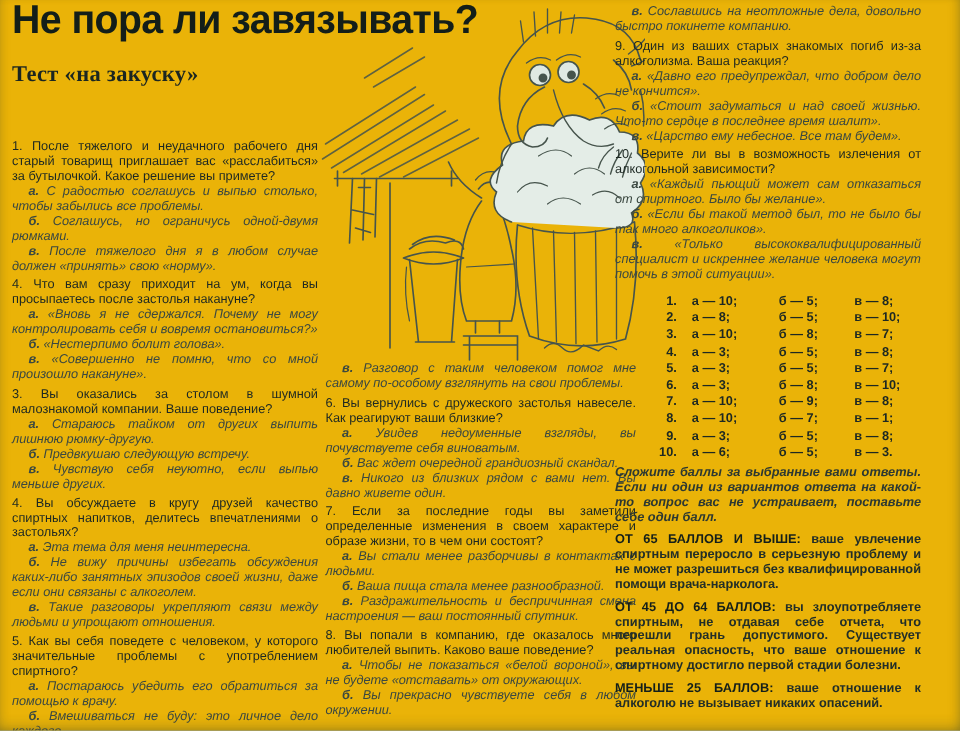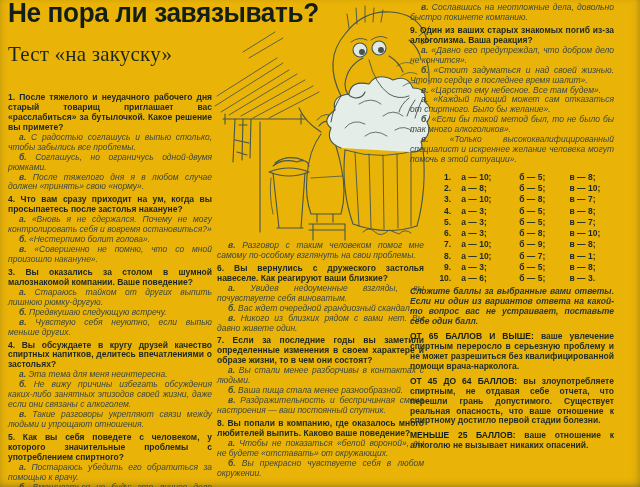--- a/index.html
+++ b/index.html
@@ -11,27 +11,27 @@
     box-shadow:inset 0 -6px 10px -6px rgba(40,60,50,.45), inset -5px 0 8px -5px rgba(40,60,50,.35), inset 5px 0 8px -6px rgba(40,60,50,.25);
   }
   .title{
     position:absolute;left:8px;top:-2px;margin:0;
     font-size:27px;font-weight:bold;letter-spacing:-.4px;color:#131e19;
     white-space:nowrap;transform:scaleX(.97);transform-origin:left;
   }
   .subtitle{
     position:absolute;left:8px;top:42px;margin:0;
     font-family:"Liberation Serif","DejaVu Serif",serif;
-    font-size:21px;font-weight:normal;color:#1b2621;letter-spacing:.2px;
+    font-size:15px;font-weight:bold;color:#1b2621;letter-spacing:.2px;
   }
   .col{position:absolute;font-size:8.5px;line-height:1.17;text-align:justify;}
   .col-left{left:8px;top:90px;width:204px;}
   .col-mid{left:217px;top:241px;width:207px;}
   .col-right{left:410px;top:3px;width:204px;}
-  .q{font-weight:bold;margin:3px 0 0;color:#1d2823;}
+  .q{font-weight:normal;margin:3px 0 0;color:#1d2823;}
   .a{font-style:italic;margin:0;text-indent:11px;color:#3b4841;}
   .a .al{font-weight:bold;}
   .score-table{margin:7px 0 3px;font-weight:bold;color:#1d2823;padding-left:18px;line-height:1.32;}
   .score-row{display:flex;}
   .score-cell{display:block;}
   .sc0{width:24px;text-align:right;margin-right:10px;}
   .sc1{width:60px;}
   .sc2{width:52px;}
   .sc3{width:46px;}
   .note{font-style:italic;font-weight:bold;margin:3px 0 0;color:#2c3832;}
@@ -158,20 +158,21 @@
       <p class="q">8. Вы попали в компанию, где оказалось много любителей выпить. Каково ваше поведение?</p>
       <p class="a"><span class="al" style="font-weight: bold;">а.</span> Чтобы не показаться «белой вороной», вы не будете «отставать» от окружающих.</p>
       <p class="a"><span class="al" style="font-weight: bold;">б.</span> Вы прекрасно чувствуете себя в любом окружении.</p>
     </div>
   <div class="col col-right">
       <p class="a"><span class="al" style="font-weight: bold;">в.</span> Сославшись на неотложные дела, довольно быстро покинете компанию.</p>
       <p class="q">9. Один из ваших старых знакомых погиб из-за алкоголизма. Ваша реакция?</p>
       <p class="a"><span class="al" style="font-weight: bold;">а.</span> «Давно его предупреждал, что добром дело не кончится».</p>
       <p class="a"><span class="al" style="font-weight: bold;">б.</span> «Стоит задуматься и над своей жизнью. Что-то сердце в последнее время шалит».</p>
       <p class="a"><span class="al" style="font-weight: bold;">в.</span> «Царство ему небесное. Все там будем».</p>
+      <p class="q">10. Верите ли вы в возможность излечения от алкогольной зависимости?</p>
       <p class="a"><span class="al" style="font-weight: bold;">а.</span> «Каждый пьющий может сам отказаться от спиртного. Было бы желание».</p>
       <p class="a"><span class="al" style="font-weight: bold;">б.</span> «Если бы такой метод был, то не было бы так много алкоголиков».</p>
       <p class="a"><span class="al" style="font-weight: bold;">в.</span> «Только высококвалифицированный специалист и искреннее желание человека могут помочь в этой ситуации».</p>
       <div class="score-table">
         <div class="score-row">
           <span class="score-cell sc0">1.</span>
           <span class="score-cell sc1">а — 10;</span>
           <span class="score-cell sc2">б — 5;</span>
           <span class="score-cell sc3">в — 8;</span>
         </div>

